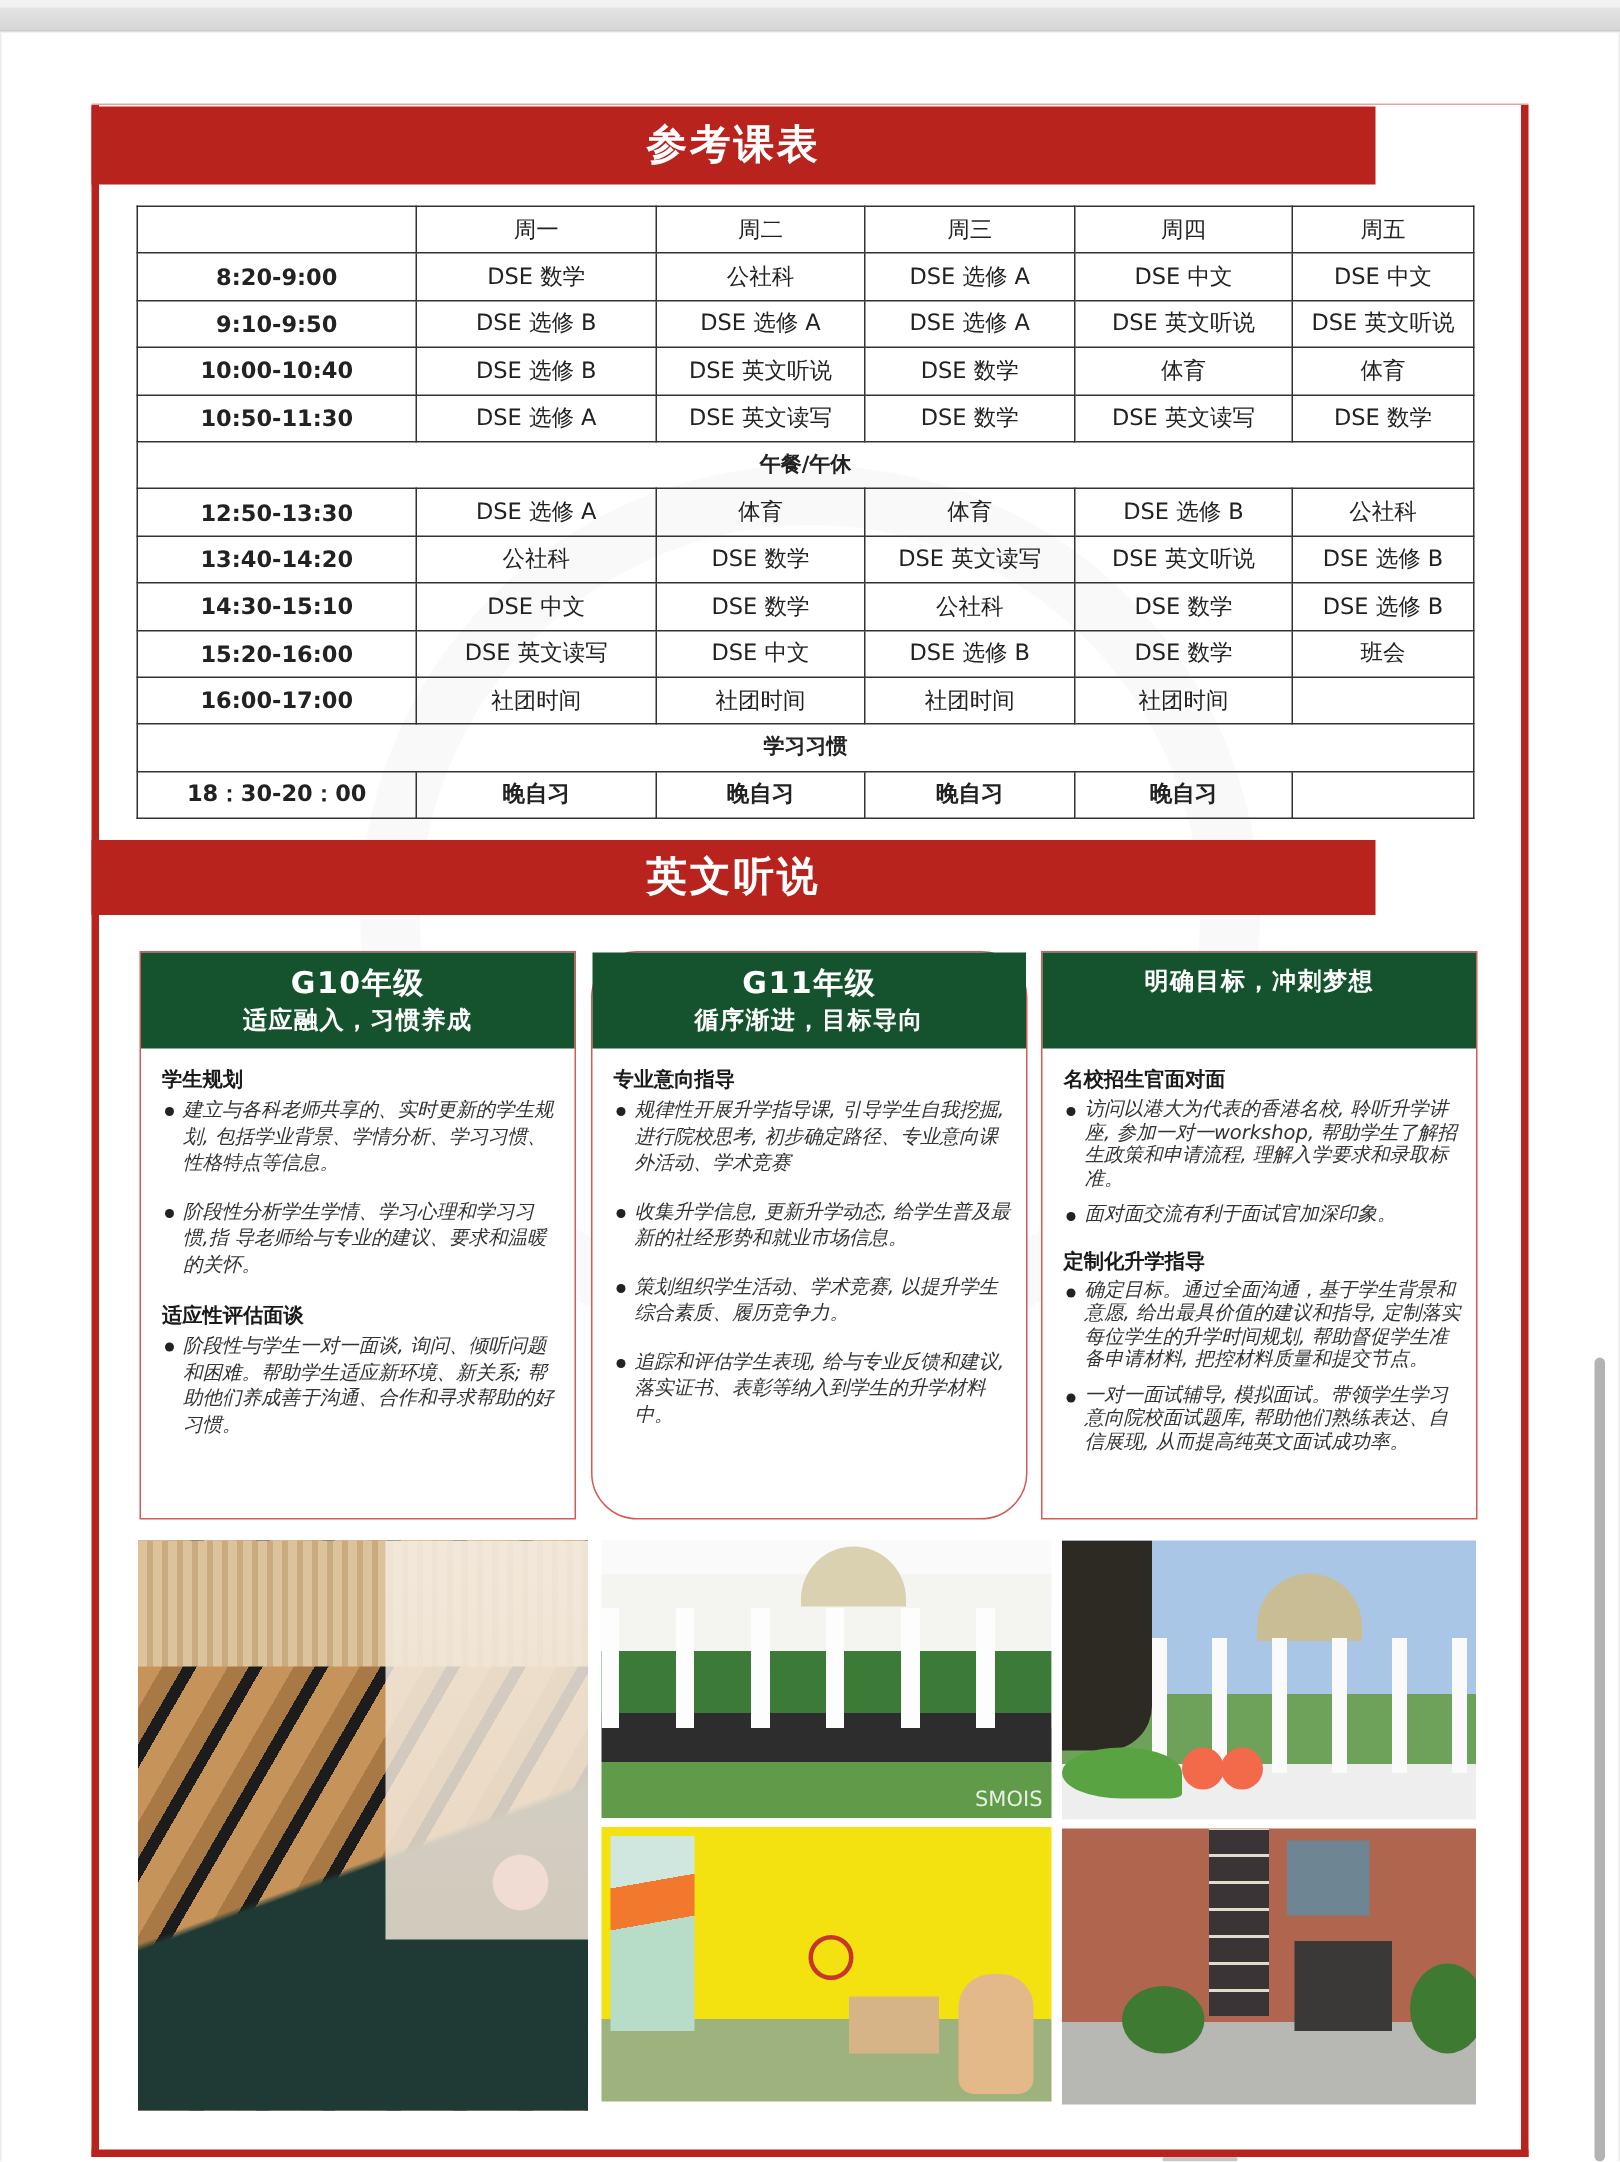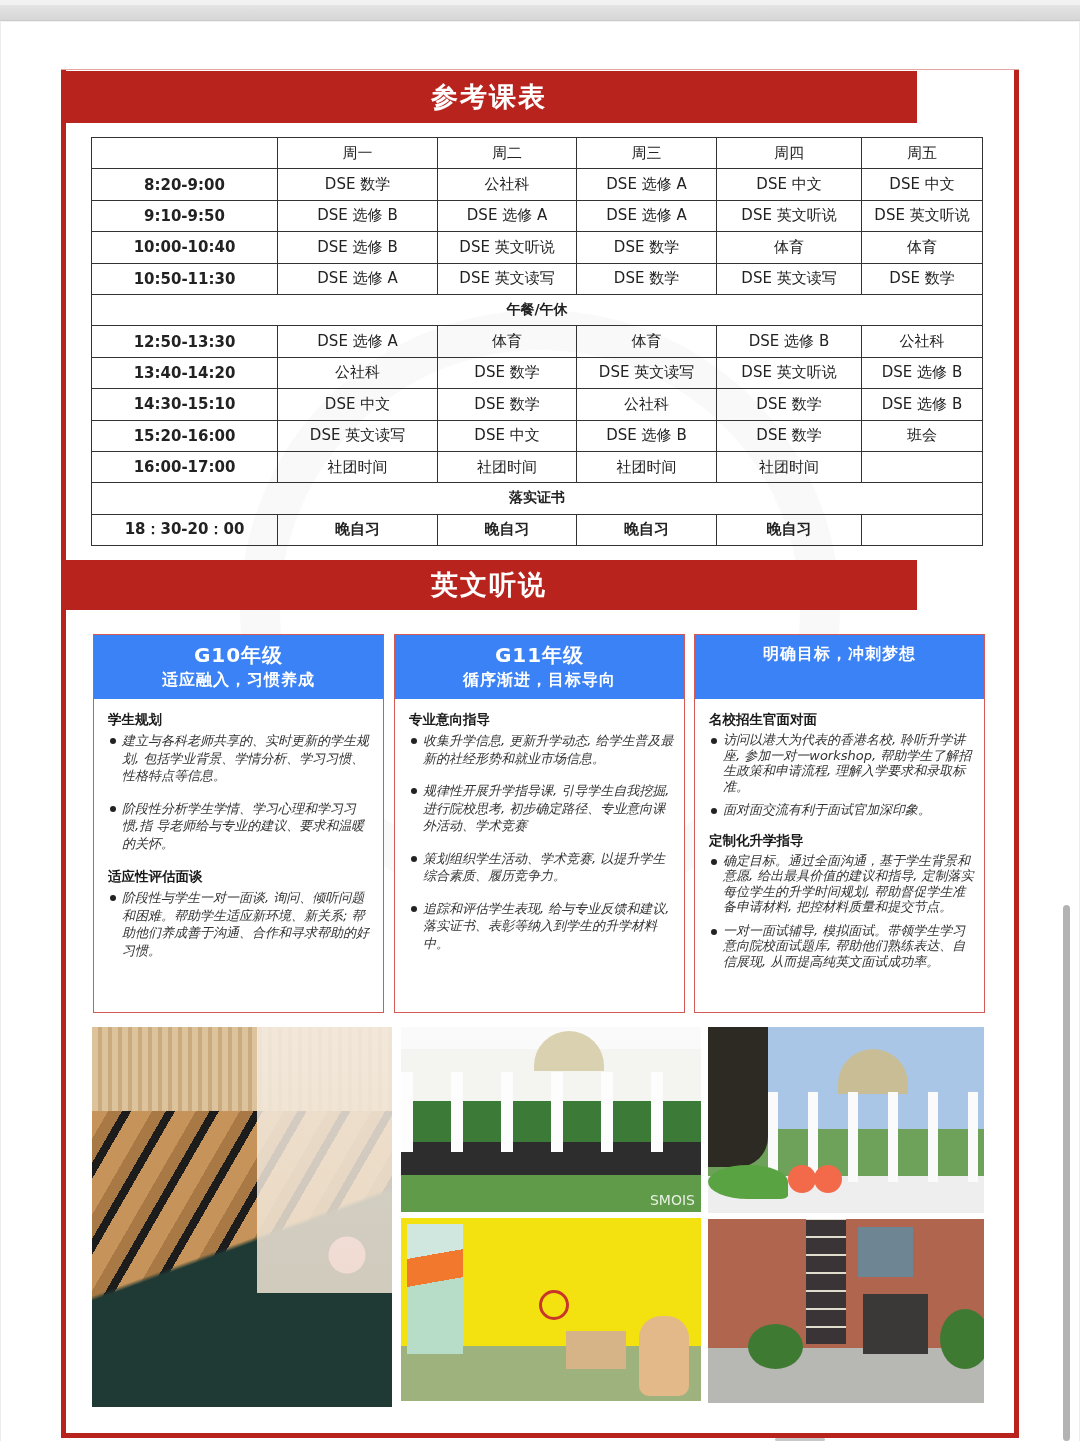--- a/index.html
+++ b/index.html
@@ -25,21 +25,21 @@
   table.schedule td.break { font-weight: bold; font-size: 14px; }
   table.schedule td.evening { font-weight: bold; }
   table.schedule col.c0 { width: 186px; }
   table.schedule col.c1 { width: 160px; }
   table.schedule col.c2 { width: 139px; }
   table.schedule col.c3 { width: 140px; }
   table.schedule col.c4 { width: 145px; }
   table.schedule col.c5 { width: 121px; }
 
   .grade-card { position: absolute; top: 634px; width: 291px; height: 379px; border: 1.5px solid #d55a55; background: rgba(255,255,255,0.92); }
-  .grade-card .head { background: #3b82f6; color: #fff; text-align: center; height: 64px; padding-top: 7px; }
+  .grade-card .head { background: #14532d; color: #fff; text-align: center; height: 64px; padding-top: 7px; }
   .grade-card .head .g { font-size: 20px; font-weight: bold; line-height: 26px; letter-spacing: 1px; }
   .grade-card .head .m { font-size: 16px; font-weight: bold; line-height: 24px; letter-spacing: 1px; }
   .grade-card .body { padding: 12px 10px 0 14px; }
   .grade-card .sub { font-size: 13.5px; font-weight: bold; color: #1a1a1a; margin-bottom: 3px; }
   .grade-card ul { list-style: none; margin-bottom: 16px; font-style: italic; }
   .grade-card li { position: relative; padding-left: 14px; font-size: 13px; line-height: 17.5px; color: #333; margin-bottom: 15px; }
   .grade-card li:last-child { margin-bottom: 0; }
   .grade-card li::before { content: ""; position: absolute; left: 2px; top: 6px; width: 6px; height: 6px; border-radius: 50%; background: #222; }
   .grade-card.dense li { line-height: 15.5px; margin-bottom: 8px; }
   .grade-card.dense ul { margin-bottom: 14px; }
@@ -191,21 +191,21 @@
       </tr>
       <tr>
         <td class="time">16:00-17:00</td>
         <td>社团时间</td>
         <td>社团时间</td>
         <td>社团时间</td>
         <td>社团时间</td>
         <td></td>
       </tr>
       <tr>
-        <td class="break" colspan="6">落实证书</td>
+        <td class="break" colspan="6">学习习惯</td>
       </tr>
       <tr>
         <td class="time">18：30-20：00</td>
         <td class="evening">晚自习</td>
         <td class="evening">晚自习</td>
         <td class="evening">晚自习</td>
         <td class="evening">晚自习</td>
         <td class="evening"></td>
       </tr>
     </tbody>
@@ -223,30 +223,30 @@
       <ul>
         <li>建立与各科老师共享的、实时更新的学生规划, 包括学业背景、学情分析、学习习惯、性格特点等信息。</li>
         <li>阶段性分析学生学情、学习心理和学习习惯,指 导老师给与专业的建议、要求和温暖的关怀。</li>
       </ul>
       <div class="sub">适应性评估面谈</div>
       <ul>
         <li>阶段性与学生一对一面谈, 询问、倾听问题和困难。帮助学生适应新环境、新关系; 帮助他们养成善于沟通、合作和寻求帮助的好习惯。</li>
       </ul>
     </div>
   </div>
-<div class="grade-card" id="card-1" style="left:394px;">
+<div class="grade-card" id="card-1" style="left:394px;border-radius:31px;">
     <div class="head">
       <div class="g">G11年级</div>
       <div class="m">循序渐进，目标导向</div>
     </div>
     <div class="body">
       <div class="sub">专业意向指导</div>
       <ul>
+        <li>规律性开展升学指导课, 引导学生自我挖掘, 进行院校思考, 初步确定路径、专业意向课外活动、学术竞赛</li>
         <li>收集升学信息, 更新升学动态, 给学生普及最新的社经形势和就业市场信息。</li>
-        <li>规律性开展升学指导课, 引导学生自我挖掘, 进行院校思考, 初步确定路径、专业意向课外活动、学术竞赛</li>
         <li>策划组织学生活动、学术竞赛, 以提升学生综合素质、履历竞争力。</li>
         <li>追踪和评估学生表现, 给与专业反馈和建议, 落实证书、表彰等纳入到学生的升学材料中。</li>
       </ul>
     </div>
   </div>
 <div class="grade-card dense" id="card-2" style="left:694px;">
     <div class="head">
       <div class="m">明确目标，冲刺梦想</div>
     </div>
     <div class="body">

